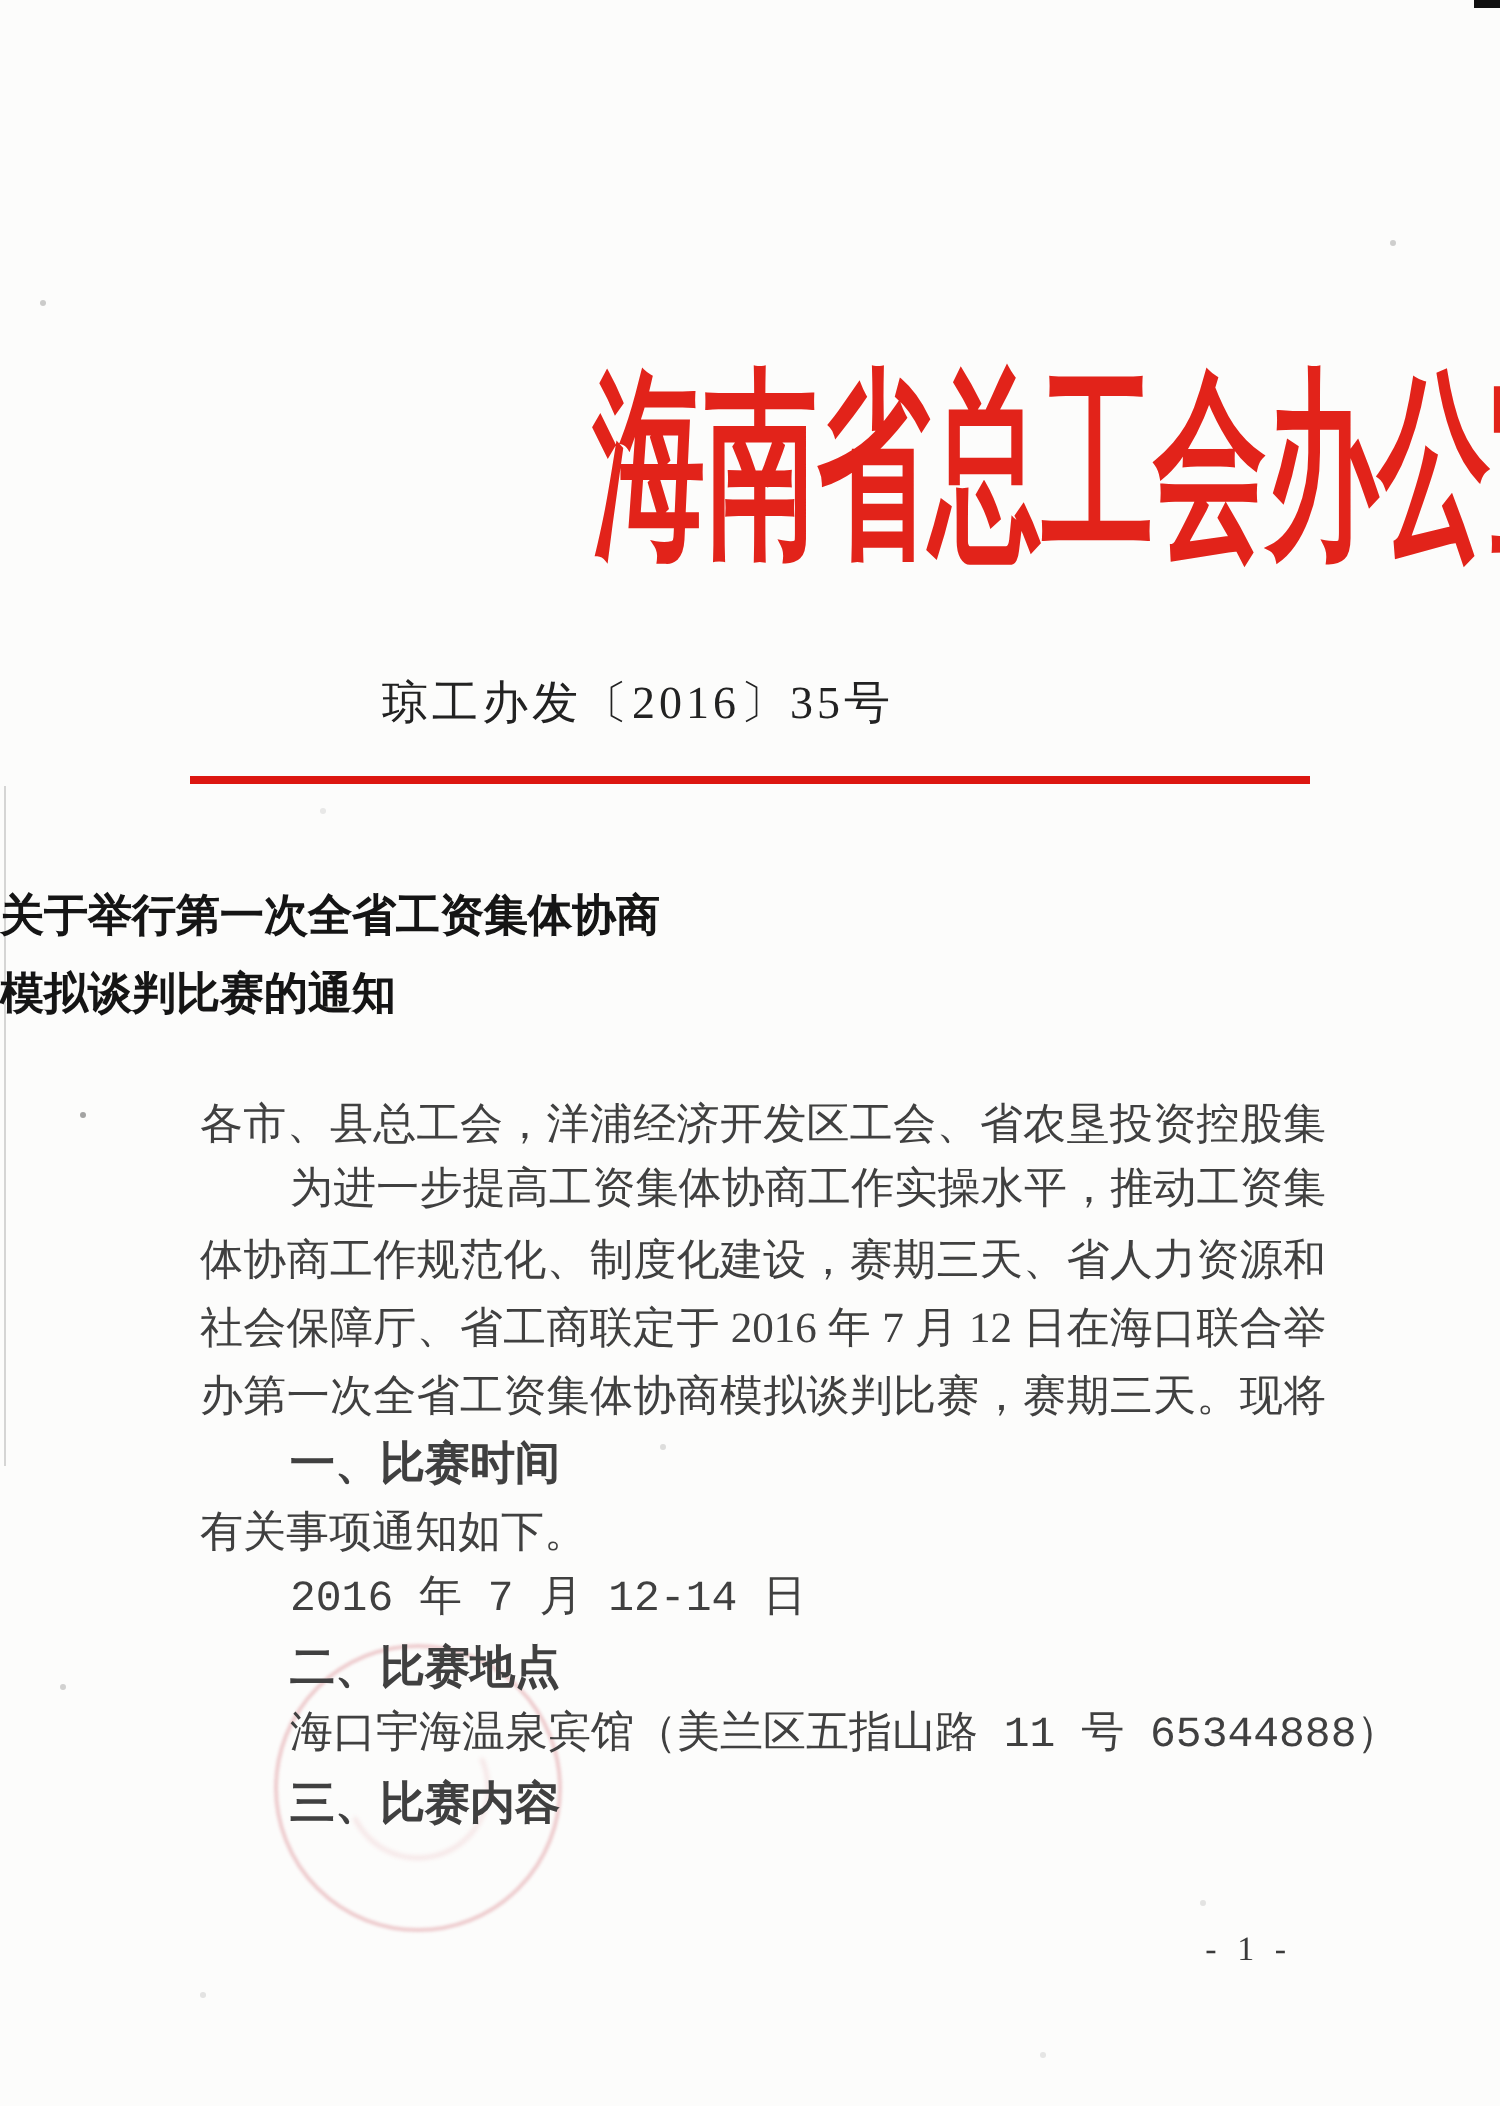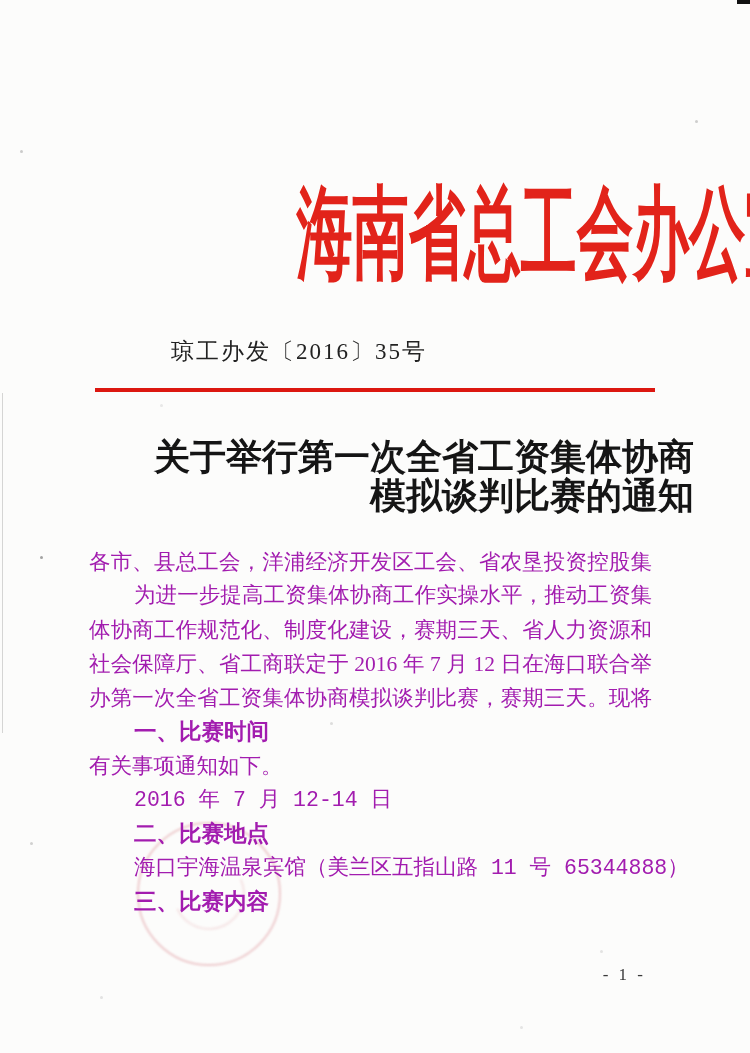--- a/index.html
+++ b/index.html
@@ -57,47 +57,48 @@
   }
 
   
   .doc-number {
     position: absolute; top: 336px; left: 0;
     width: 598px;
     text-align: center;
     font-size: 23px;
     letter-spacing: 2px;
     color: #222;
+    padding-left: 20px;
   }
 
   
   .red-rule {
     position: absolute; top: 388px; left: 95px;
     width: 560px; height: 4px;
     background: var(--rule-red, #dc1710);
   }
 
   
   .doc-title {
     position: absolute; top: 438px; left: 0;
     width: 694px;
-    text-align: right;
+    text-align: left;
     font-weight: 700;
-    font-size: 36px;
+    font-size: 22px;
     line-height: 39px;
     color: #151515;
     font-family: "Liberation Serif", "DejaVu Serif", serif;
   }
 
   
   .body-block {
-    position: absolute; top: 545px; left: 89px;
+    position: absolute; top: 545px; left: 100px;
     width: 563px;
     font-size: 21.5px;
-    color: #a21caf;
+    color: #404040;
   }
   .bline {
     height: 34px;
     line-height: 34px;
     white-space: nowrap;
     overflow: visible;
   }
   .bline.justify {
     white-space: normal;
     text-align: justify;

